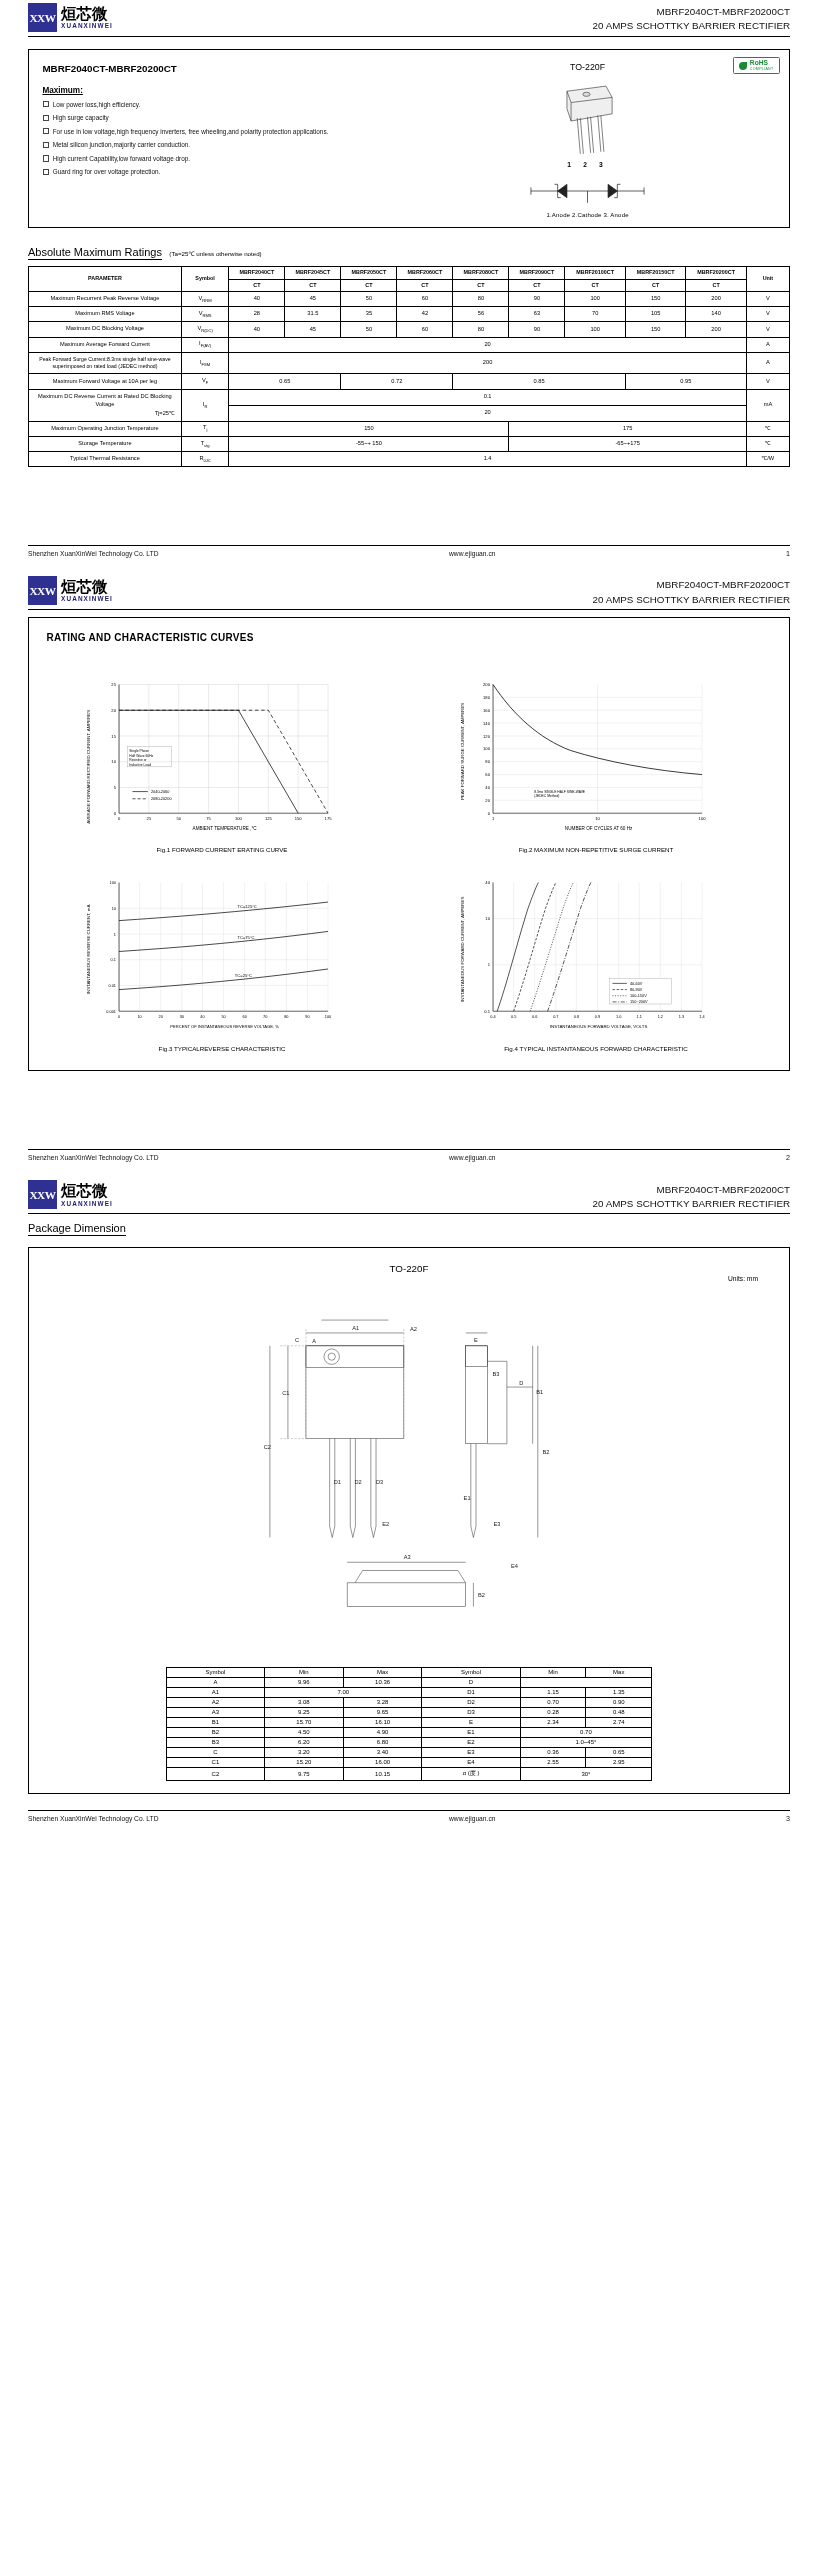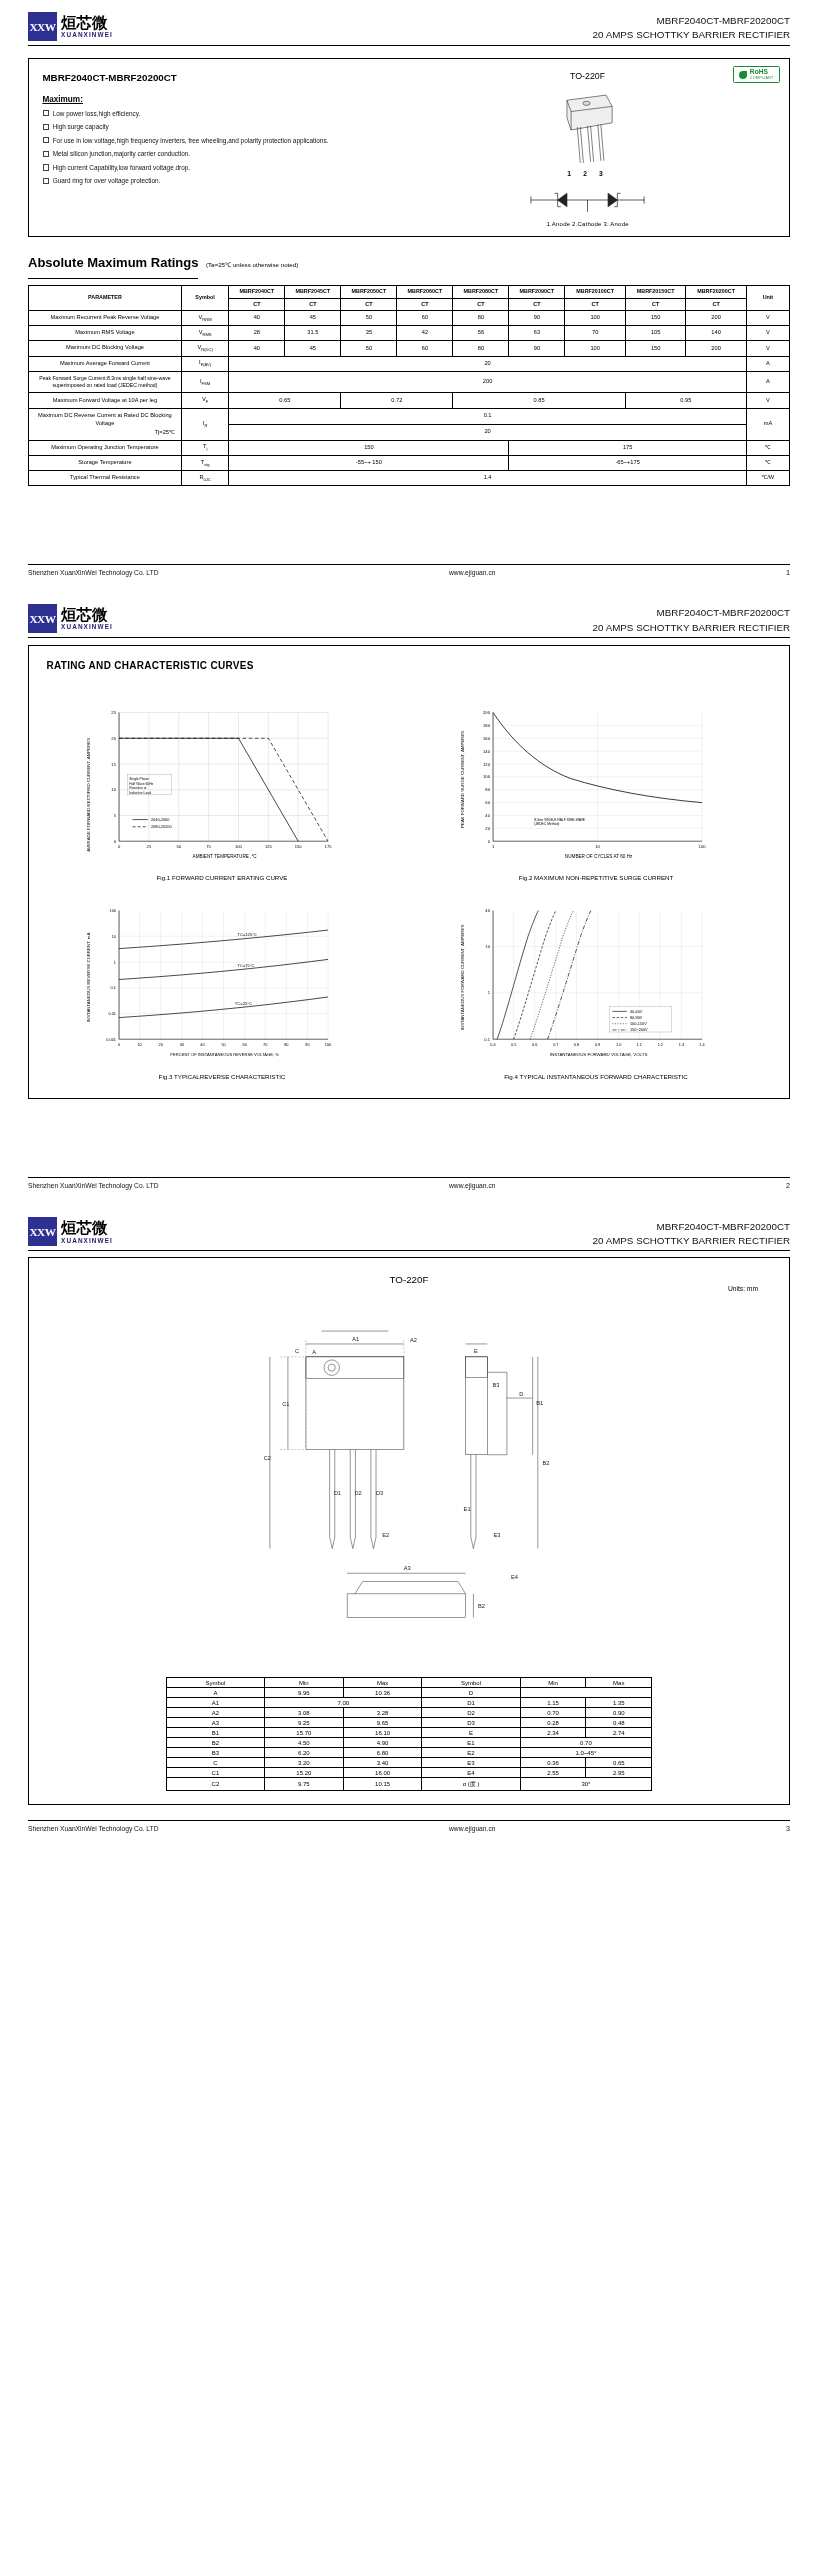--- a/index.html
+++ b/index.html
@@ -14,21 +14,21 @@
     width: 818px;
     position: relative;
     padding: 0 28px;
   }
 
   
   .pg-header {
     display: flex;
     align-items: flex-start;
     justify-content: space-between;
-    padding-top: 12px;
+    padding-top: 3px;
   }
   .logo-block { display: flex; align-items: center; gap: 4.1px; }
   .logo-mark {
     width: 29px; height: 29px;
     background: #2e3192;
     color: #ffffff;
     display: flex; align-items: center; justify-content: center;
     font-weight: bold;
     font-size: 11.3px;
     letter-spacing: -0.5px;
@@ -117,26 +117,26 @@
   .rohs-t2 { font-size: 3.6px; color: #1a8a36; letter-spacing: 0.3px; }
   .pkg-name { text-align: center; font-size: 8.8px; margin-top: 3.1px; font-weight: 500;}
 
   .to220f-wrap { position: relative; height: 77px; margin-top: 9.3px; }
   .pin-nums { text-align: center; font-size: 6.7px; font-weight: bold; letter-spacing: 5.2px; margin-top: 2.1px; }
   .sym-wrap { margin-top: 5.2px; }
   .sym-legend { text-align: center; font-size: 6px; margin-top: 3.1px; letter-spacing: 0.2px; }
 
   
   .sec-title {
-    font-size: 13px;
-    font-weight: bold;
+    font-size: 11px;
+    font-weight: normal;
     margin: 17.5px 0 4.1px 0;
     display: inline-block;
     border-bottom: 1px solid #000;
-    padding-bottom: 8px;
+    padding-bottom: 1px;
   }
   .sec-note { font-size: 6.2px; margin-left: 5.2px; font-weight: normal; }
 
   
   table.ratings {
     width: 100%;
     border-collapse: collapse;
     font-size: 5.7px;
     margin-top: 2.1px;
   }
@@ -723,20 +723,23 @@
         <div class="logo-text-en">XUANXINWEI</div>
       </div>
     </div>
     <div class="header-right">
       <div>MBRF2040CT-MBRF20200CT</div>
       <div>20 AMPS SCHOTTKY BARRIER RECTIFIER</div>
     </div>
   </div>
   <hr class="hdr-rule">
 
+  <div style="margin-top:8.2px">
+    <span class="sec-title" style="margin-top:0">Package Dimension</span>
+  </div>
 
   <div class="pkg-box">
     <div class="pkg-title-c">TO-220F</div>
     <div class="units">Units: mm</div>
 
     <svg width="464" height="371" viewBox="0 0 900 720" style="display:block;margin:10.3px auto 0 auto;">
       <g stroke="#333" fill="none" stroke-width="1">
 
         <rect x="250" y="120" width="190" height="180"></rect>
         <rect x="250" y="120" width="190" height="42"></rect>

